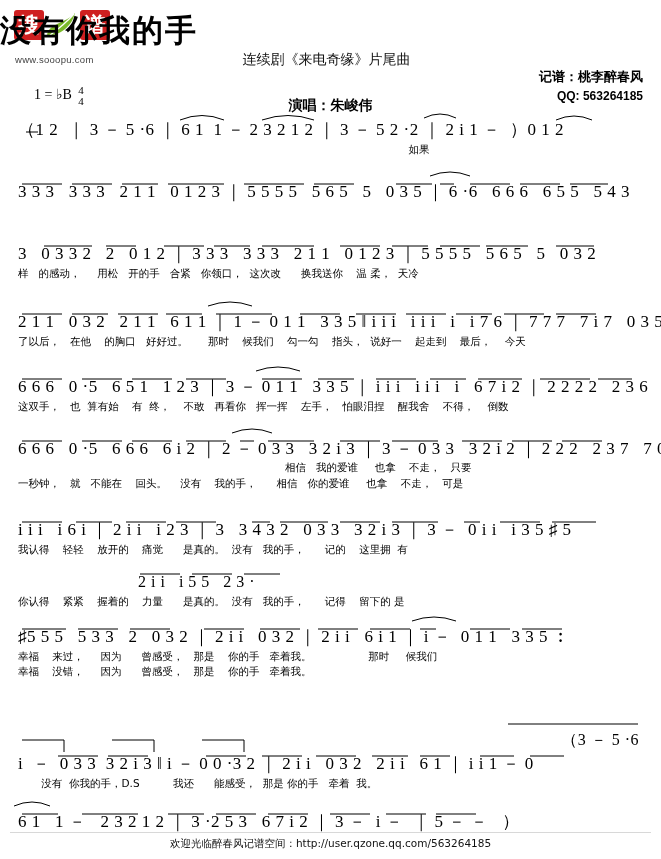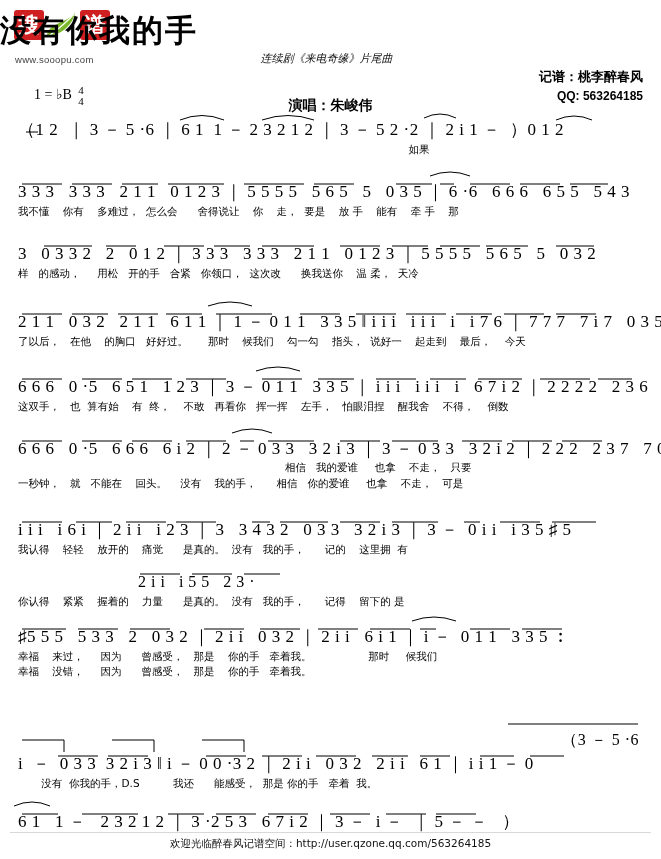--- a/index.html
+++ b/index.html
@@ -59,23 +59,22 @@
     left: 0; right: 0; top: 10px;
     font-size: 31px;
     font-weight: bold;
     letter-spacing: 2px;
     font-family: "DejaVu Serif", serif;
   }
   .subtitle {
     position: absolute;
     left: 0; right: 8px; top: 51px;
     text-align: center;
-    font-size: 11px;
+    font-size: 14px;
     color: #111;
-    font-style: italic;
   }
   .singer {
     position: absolute;
     left: 0; right: 0; top: 72px;
     text-align: center;
     font-size: 14px;
     font-weight: bold;
     margin-top: 25px;
   }
   .credit-1 {
@@ -189,21 +188,20 @@
     </span>
   </div>
 
   <div class="system" style="top:118px">
     <div class="notes">（1 2  ｜ 3 － 5 ·6 ｜ 6 1  1 － 2 3 2 1 2 ｜ 3 － 5 2 ·2 ｜ 2 i 1 －  ）0 1 2</div>
     <div class="lyrics">                                                                                                                     如果</div>
   </div>
 
   <div class="system" style="top:180px">
     <div class="notes">3 3 3   3 3 3   2 1 1   0 1 2 3 ｜ 5 5 5 5   5 6 5   5   0 3 5 ｜ 6 ·6   6 6 6   6 5 5   5 4 3</div>
-    <div class="lyrics">我不懂    你有    多难过，  怎么会      舍得说让    你    走，  要是    放 手    能有    牵 手    那</div>
   </div>
 
   <div class="system" style="top:242px">
     <div class="notes">3   0 3 3 2   2   0 1 2 ｜ 3 3 3   3 3 3   2 1 1   0 1 2 3 ｜ 5 5 5 5   5 6 5   5   0 3 2</div>
     <div class="lyrics">样   的感动，     用松   开的手   合紧   你领口，  这次改      换我送你    温 柔，  天冷</div>
   </div>
 
   <div class="system" style="top:310px">
     <div class="notes">2 1 1   0 3 2   2 1 1   6 1 1 ｜ 1 － 0 1 1   3 3 5 ‖ i i i   i i i   i   i 7 6 ｜ 7 7 7   7 i 7   0 3 5</div>
     <div class="lyrics">了以后，   在他    的胸口   好好过。      那时    候我们    勾一勾    指头，  说好一    起走到    最后，    今天</div>

